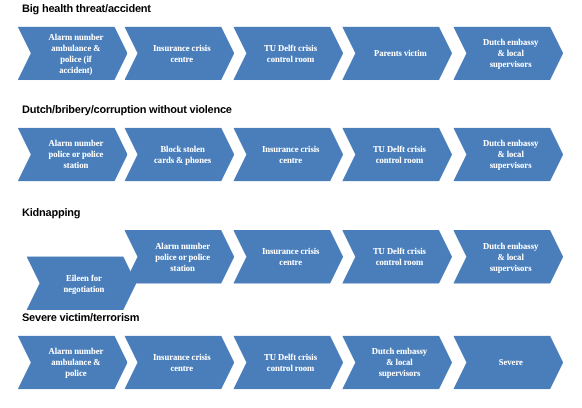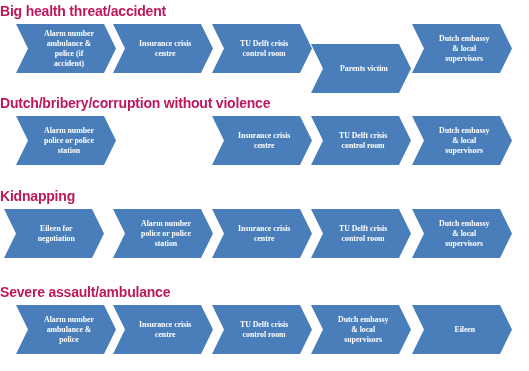--- a/index.html
+++ b/index.html
@@ -19,27 +19,27 @@
     width: 529px;
     height: 371px;
   }
   .section {
     position: absolute;
     left: 0;
     width: 529px;
   }
   .section-title {
     position: absolute;
-    left: 0;
+    left: 20px;
     top: 0;
     font-family: "Liberation Sans", sans-serif;
-    font-size: 14px;
+    font-size: 10px;
     font-weight: bold;
     letter-spacing: -0.2px;
-    color: #be185d;
+    color: #000000;
     white-space: nowrap;
   }
   .chevron-row {
     position: absolute;
     left: 0;
     top: 21px;
     height: 32px;
     width: 529px;
   }
   .chevron {
@@ -82,59 +82,63 @@
 accident)</span>
       </div>
       <div class="chevron" style="left:113px;width:100px;">
         <span class="chevron-label">Insurance crisis
 centre</span>
       </div>
       <div class="chevron" style="left:212px;width:100px;">
         <span class="chevron-label">TU Delft crisis
 control room</span>
       </div>
-      <div class="chevron" style="left:311px;width:100px;margin-top:20px;">
+      <div class="chevron" style="left:311px;width:100px;">
         <span class="chevron-label">Parents victim</span>
       </div>
       <div class="chevron" style="left:412px;width:100px;">
         <span class="chevron-label">Dutch embassy
 &amp; local
 supervisors</span>
       </div>
     </div>
   </div>
 
   <div class="section" style="top:95px;">
     <div class="section-title">Dutch/bribery/corruption without violence</div>
     <div class="chevron-row">
       <div class="chevron" style="left:16px;width:100px;">
         <span class="chevron-label">Alarm number
 police or police
 station</span>
+      </div>
+      <div class="chevron" style="left:113px;width:100px;">
+        <span class="chevron-label">Block stolen
+cards &amp; phones</span>
       </div>
       <div class="chevron" style="left:212px;width:100px;">
         <span class="chevron-label">Insurance crisis
 centre</span>
       </div>
       <div class="chevron" style="left:311px;width:100px;">
         <span class="chevron-label">TU Delft crisis
 control room</span>
       </div>
       <div class="chevron" style="left:412px;width:100px;">
         <span class="chevron-label">Dutch embassy
 &amp; local
 supervisors</span>
       </div>
     </div>
   </div>
 
   <div class="section" style="top:188px;">
     <div class="section-title">Kidnapping</div>
     <div class="chevron-row">
-      <div class="chevron" style="left:4px;width:100px;">
+      <div class="chevron" style="left:24px;width:100px;margin-top:24px;">
         <span class="chevron-label">Eileen for
 negotiation</span>
       </div>
       <div class="chevron" style="left:113px;width:100px;">
         <span class="chevron-label">Alarm number
 police or police
 station</span>
       </div>
       <div class="chevron" style="left:212px;width:100px;">
         <span class="chevron-label">Insurance crisis
@@ -146,39 +150,39 @@
       </div>
       <div class="chevron" style="left:412px;width:100px;">
         <span class="chevron-label">Dutch embassy
 &amp; local
 supervisors</span>
       </div>
     </div>
   </div>
 
   <div class="section" style="top:284px;">
-    <div class="section-title">Severe assault/ambulance</div>
+    <div class="section-title">Severe victim/terrorism</div>
     <div class="chevron-row">
       <div class="chevron" style="left:16px;width:100px;">
         <span class="chevron-label">Alarm number
 ambulance &amp;
 police</span>
       </div>
       <div class="chevron" style="left:113px;width:100px;">
         <span class="chevron-label">Insurance crisis
 centre</span>
       </div>
       <div class="chevron" style="left:212px;width:100px;">
         <span class="chevron-label">TU Delft crisis
 control room</span>
       </div>
       <div class="chevron" style="left:311px;width:100px;">
         <span class="chevron-label">Dutch embassy
 &amp; local
 supervisors</span>
       </div>
       <div class="chevron" style="left:412px;width:100px;">
-        <span class="chevron-label">Eileen</span>
+        <span class="chevron-label">Severe</span>
       </div>
     </div>
   </div>
 
 </div>
 
 </body></html>

